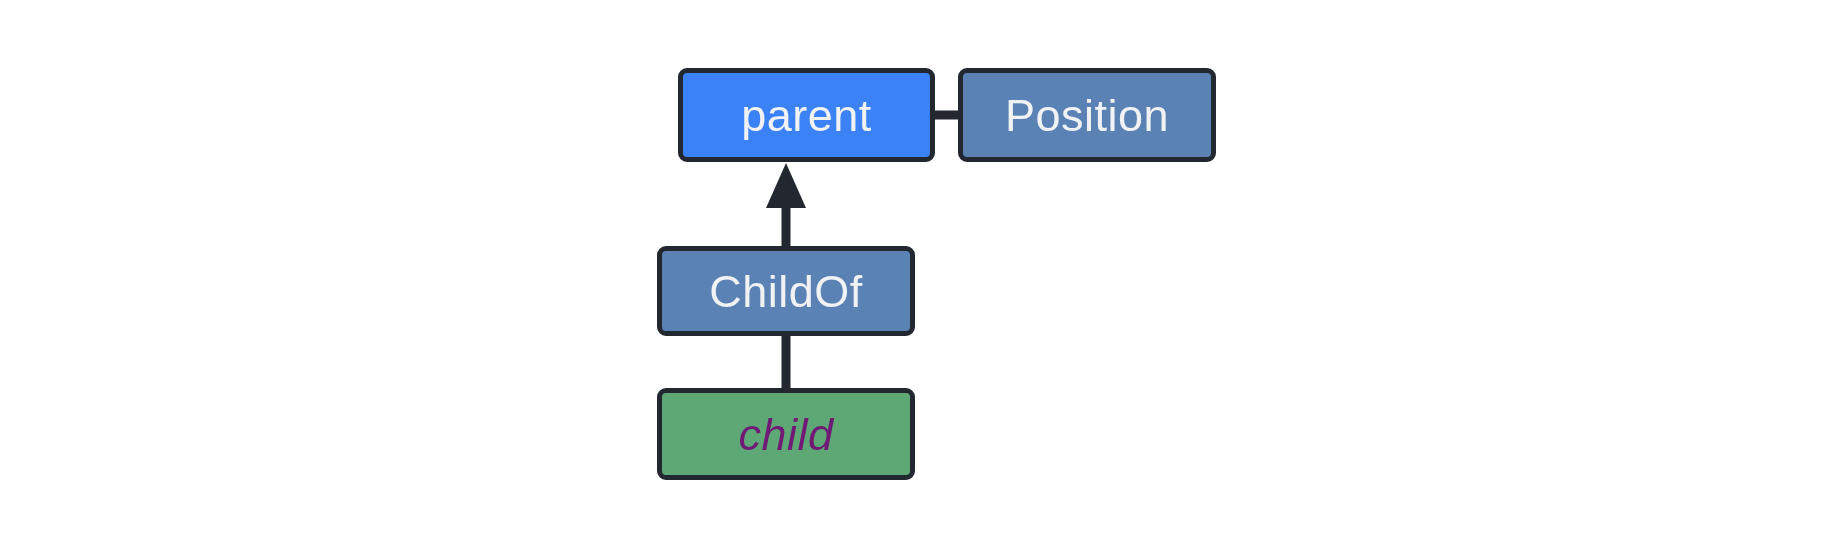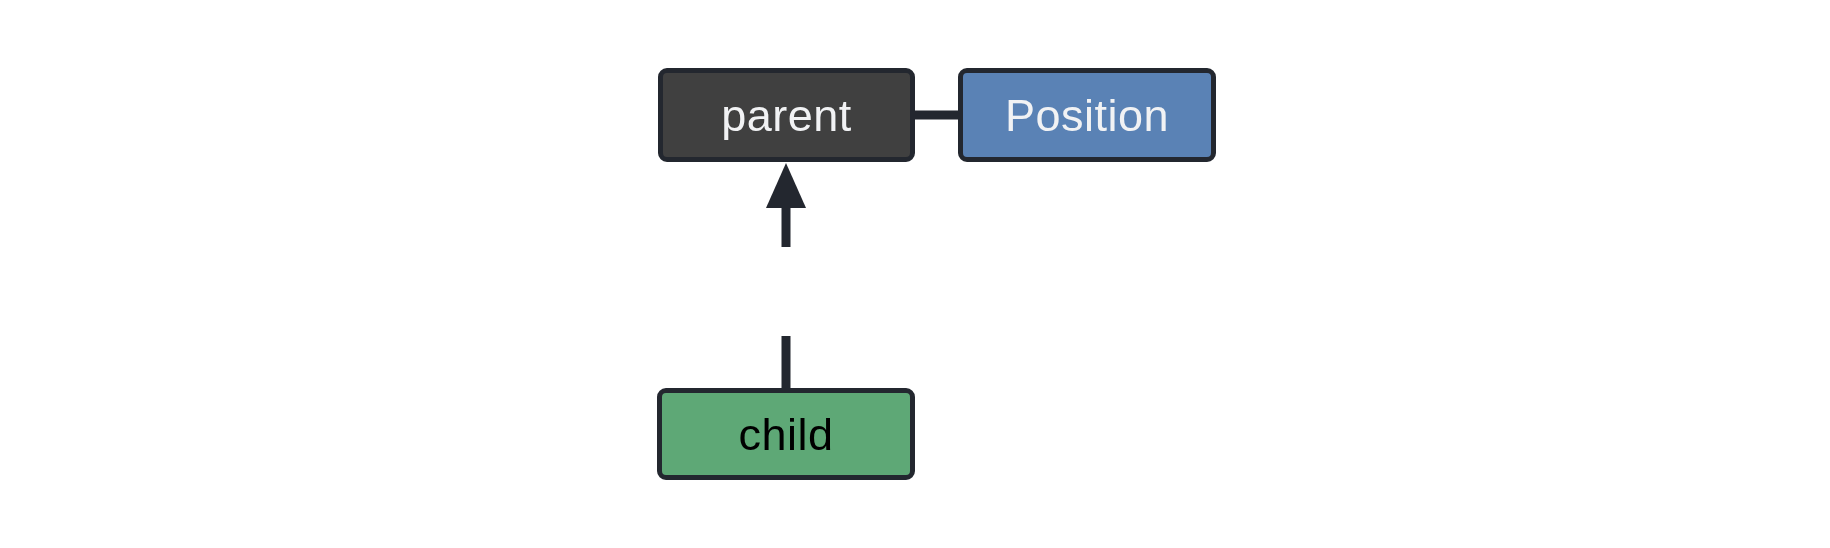--- a/index.html
+++ b/index.html
@@ -61,26 +61,29 @@
     <g>
       <line x1="786" y1="247" x2="786" y2="204" stroke-width="9" style="stroke: rgb(35, 39, 47);"></line>
       <polygon points="786,163 766,208 806,208" style="fill: rgb(35, 39, 47);"></polygon>
     </g>
 
     <g>
       <line x1="786" y1="336" x2="786" y2="389" stroke-width="9" style="stroke: rgb(35, 39, 47);"></line>
     </g>
   </svg>
 
-  <div class="node" id="node-parent" style="background-color: #404040; border-color: rgb(35, 39, 47);">
+  <div class="node" id="node-parent" style="background-color: #3b82f6; border-color: rgb(35, 39, 47); margin-left: 20px;">
     <span class="node-label" style="color: rgb(241, 242, 244);">parent</span>
   </div>
 
   <div class="node" id="node-position" style="background-color: rgb(90, 130, 181); border-color: rgb(35, 39, 47);">
     <span class="node-label" style="color: rgb(241, 242, 244);">Position</span>
   </div>
 
+  <div class="node" id="node-childof" style="background-color: rgb(90, 130, 181); border-color: rgb(35, 39, 47);">
+    <span class="node-label" style="color: rgb(241, 242, 244);">ChildOf</span>
+  </div>
 
   <div class="node" id="node-child" style="background-color: rgb(94, 168, 118); border-color: rgb(35, 39, 47);">
-    <span class="node-label" style="color: #000000;">child</span>
+    <span class="node-label" style="color: #701a75; font-style: italic;">child</span>
   </div>
 
 </div>
 
 </body></html>

